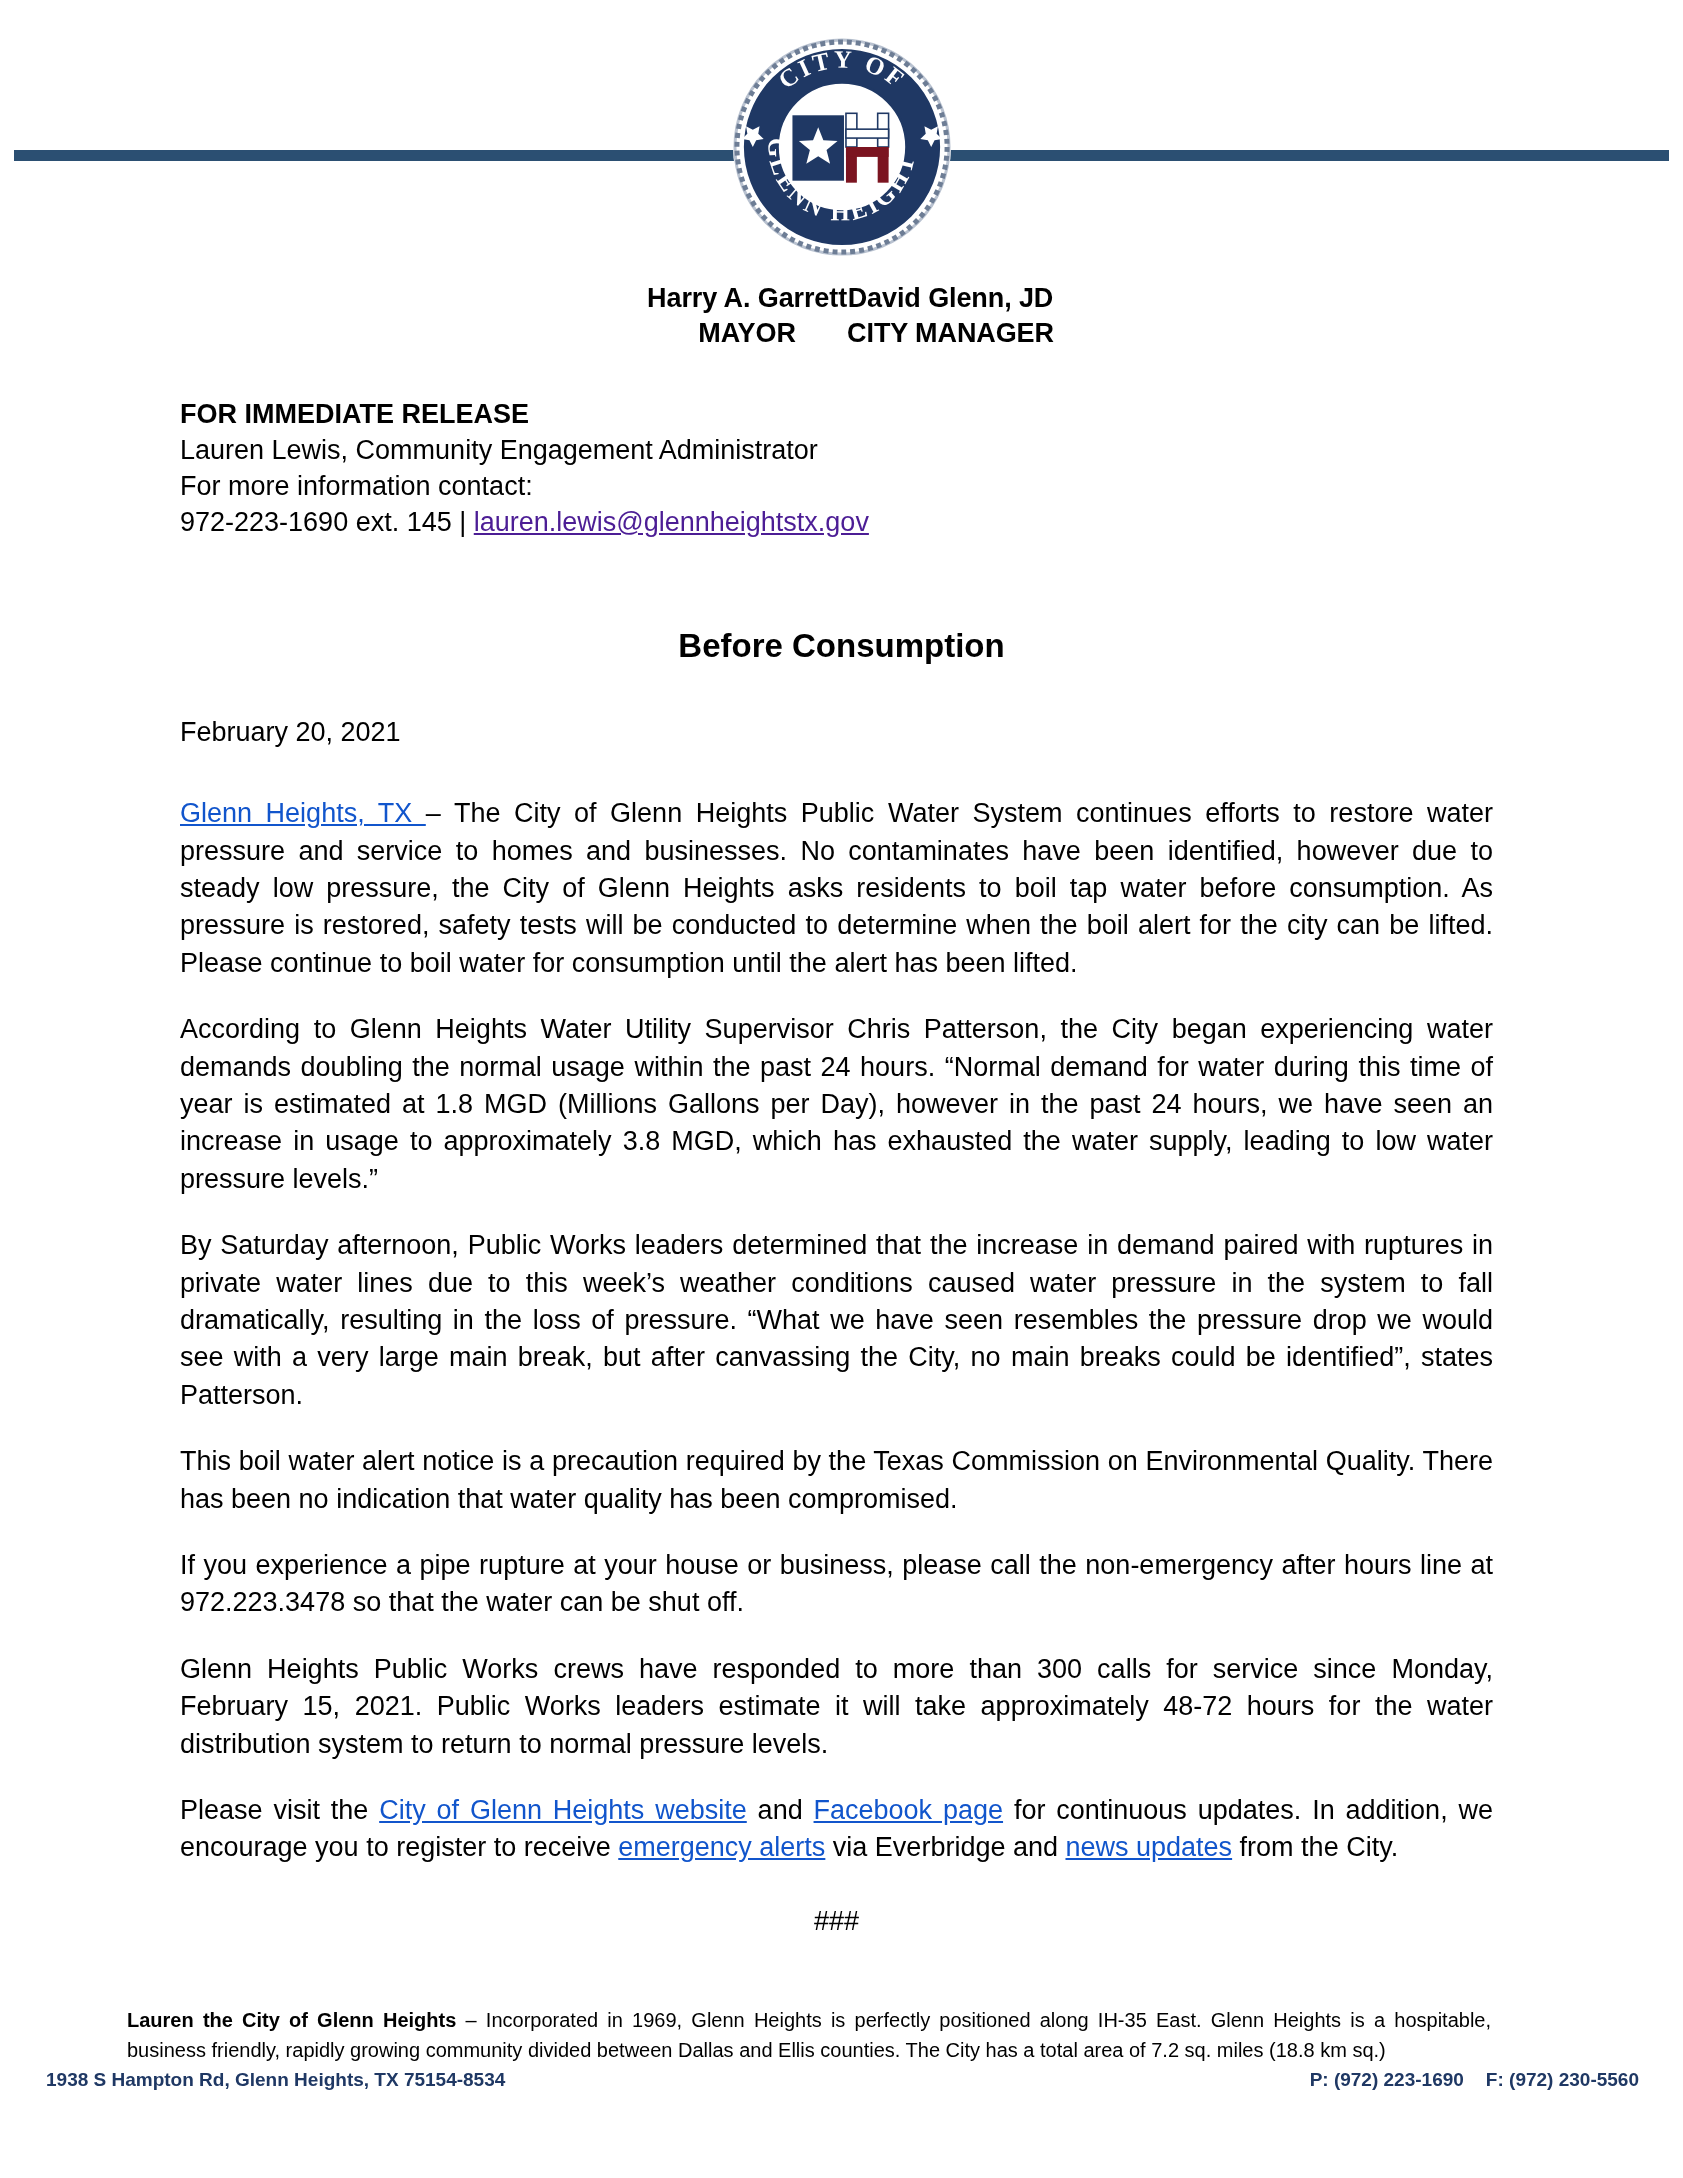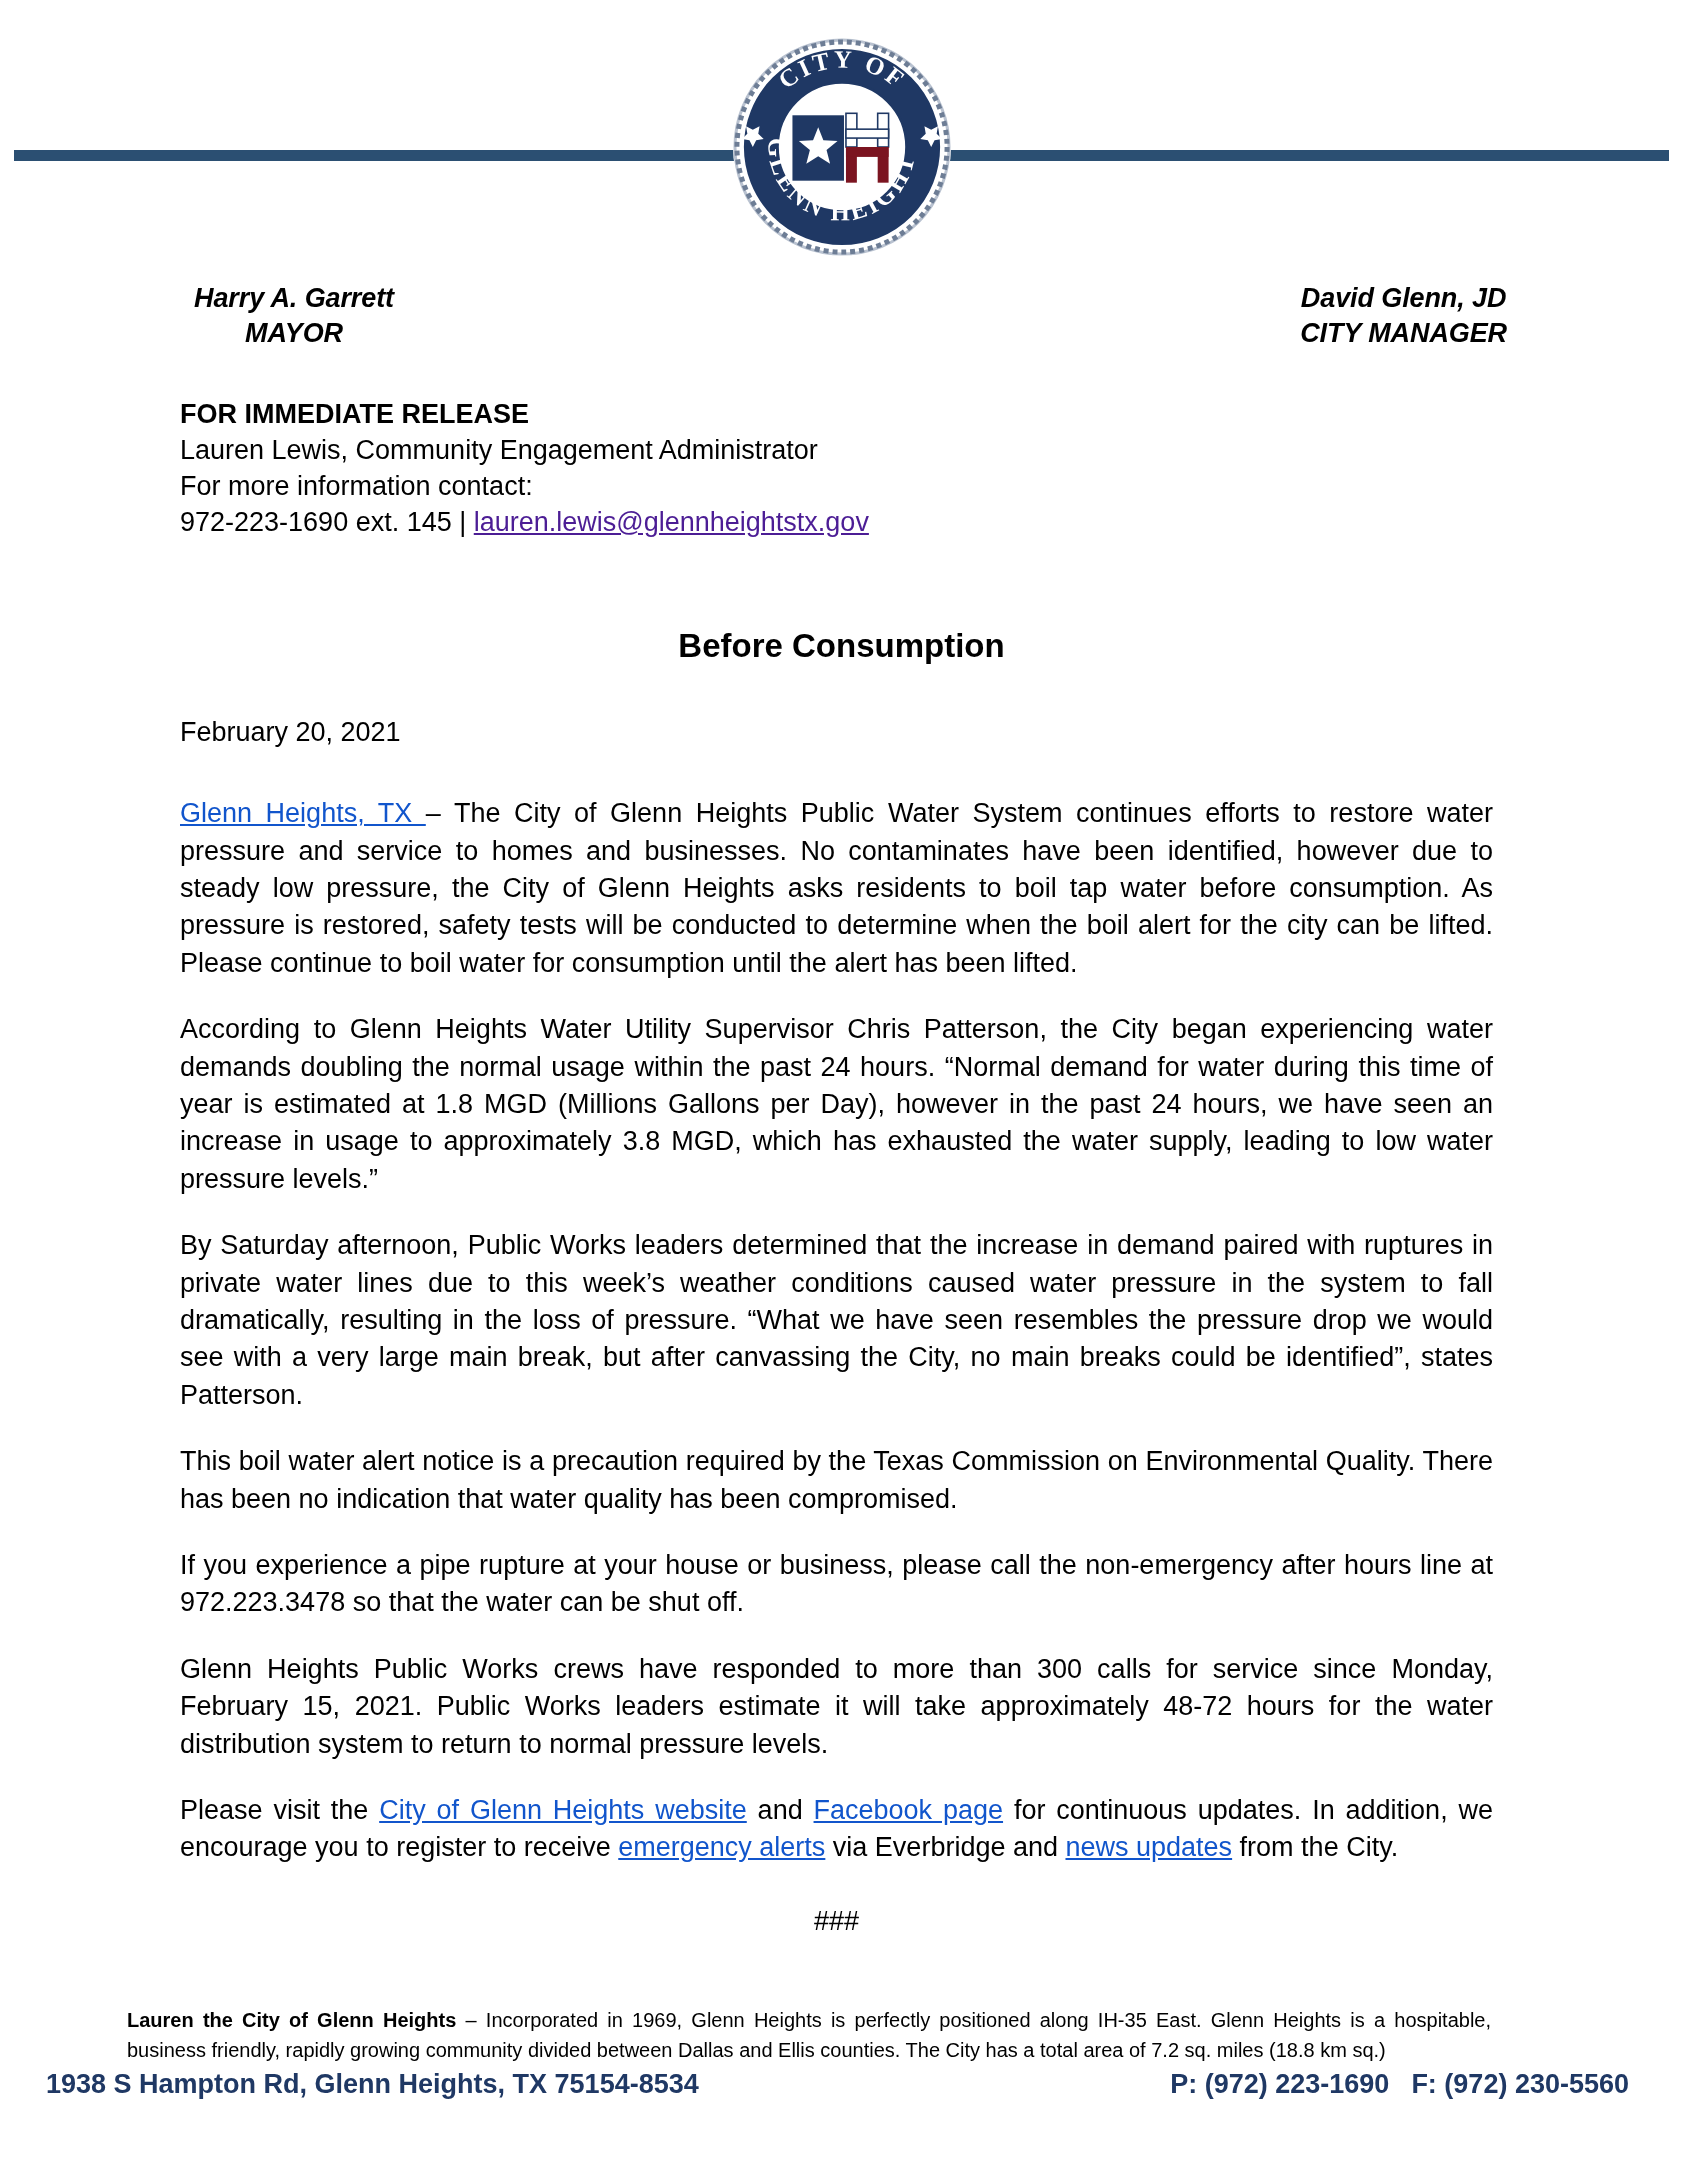--- a/index.html
+++ b/index.html
@@ -39,24 +39,23 @@
   }
   .seal {
     width: 222px;
     height: 222px;
     position: relative;
   }
 
   
   .officials {
     display: flex;
-    justify-content: space-between;
+    justify-content: center;
     padding: 0 176px 0 194px;
     margin-top: 26px;
-    font-style: italic;
   }
   .official {
     text-align: center;
     font-weight: bold;
     font-size: 27px;
     line-height: 1.30;
     letter-spacing: -0.1px;
   }
 
   
@@ -117,28 +116,28 @@
     font-size: 20px;
     line-height: 1.50;
     text-align: justify;
   }
   .about b { font-weight: bold; }
 
   
   .addr-bar {
     position: absolute;
     left: 46px;
-    right: 54px;
+    right: 44px;
     top: 2069px;
     display: flex;
     justify-content: space-between;
     align-items: baseline;
     color: #1f3864;
     font-weight: bold;
-    font-size: 27px;
+    font-size: 19px;
   }
   .addr-right .gap { display: inline-block; width: 22px; }
 </style>
 </head>
 <body>
 
 <div class="masthead">
 
   <div class="rule"></div>
 

